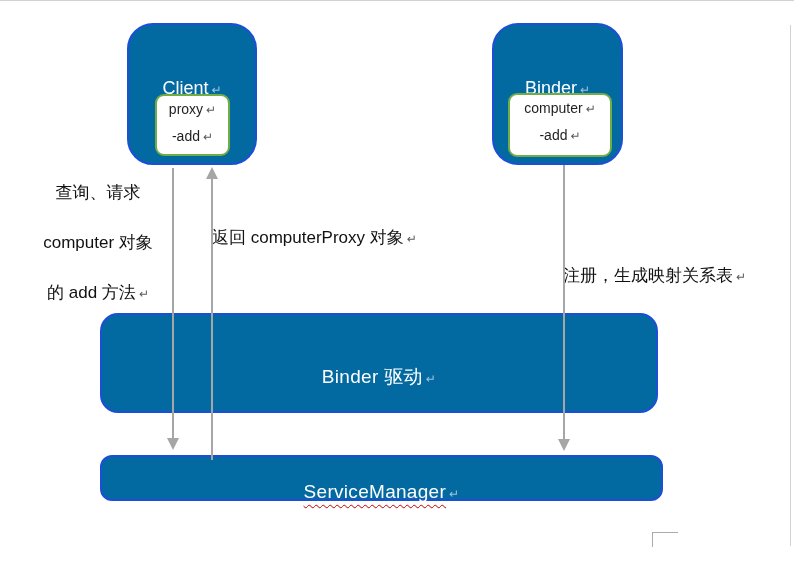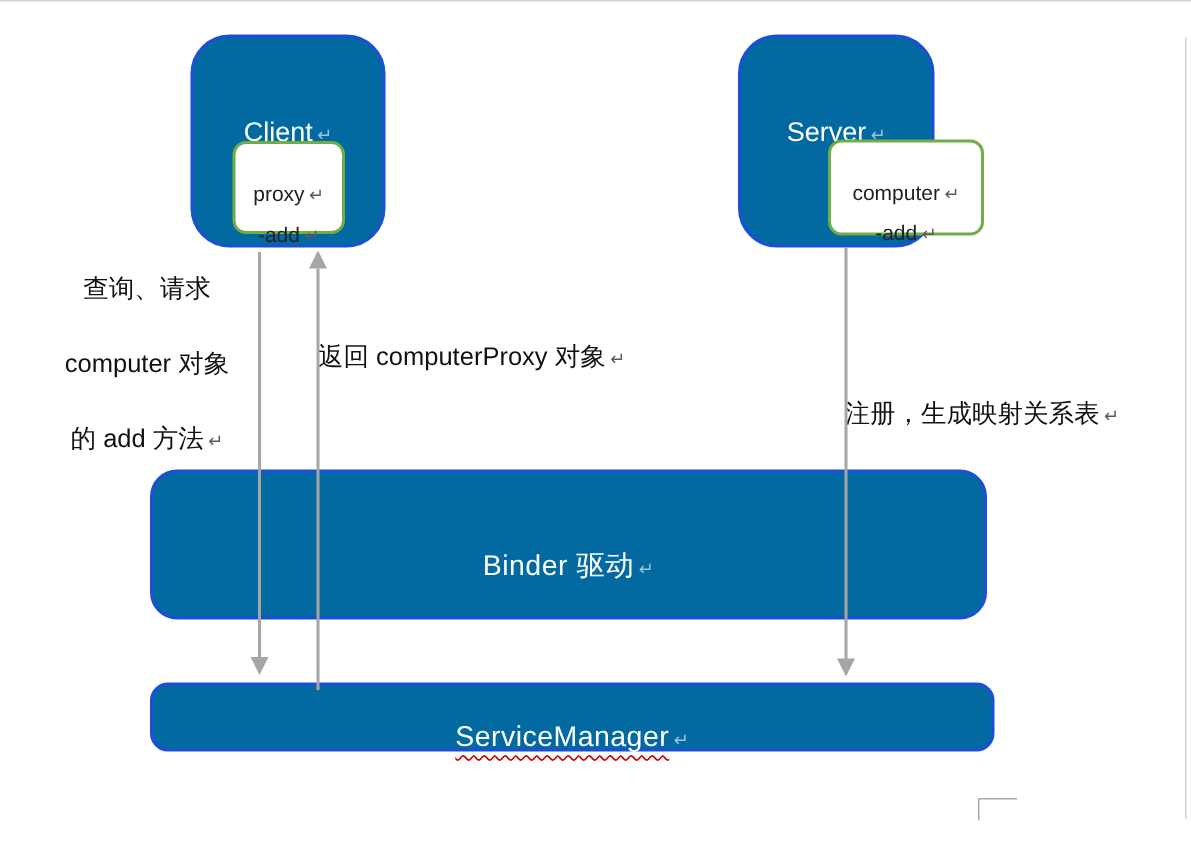--- a/index.html
+++ b/index.html
@@ -31,21 +31,21 @@
 
   
   .inner-box {
     background: #ffffff;
     border: 2px solid #70ad47;
     border-radius: 9px;
     text-align: center;
     color: #1f1f1f;
     font-size: 14px;
     line-height: 26px;
-    padding-top: 20px;
+    padding-top: 0;
     white-space: nowrap;
   }
 
   
   .bar { display: flex; align-items: center; justify-content: center; }
 
   
   .squiggle {
     text-decoration-line: underline;
     text-decoration-style: wavy;
@@ -98,23 +98,23 @@
 <div class="abs node-title" style="left:127px; top:50px; width:130px;">
   <span>Client</span><span class="ret ret-blue">↵</span>
 </div>
 <div class="abs inner-box" style="left:155px; top:94px; width:75px; height:62px;">
   <div><span>proxy</span><span class="ret ret-dark">↵</span></div>
   <div><span>-add</span><span class="ret ret-dark">↵</span></div>
 </div>
 
 <div class="abs node" style="left:492px; top:23px; width:131px; height:142px; border-radius:26px;"></div>
 <div class="abs node-title" style="left:492px; top:50px; width:131px;">
-  <span>Server</span><span class="ret ret-blue">↵</span>
+  <span>Binder</span><span class="ret ret-blue">↵</span>
 </div>
-<div class="abs inner-box" style="left:508px; top:93px; width:104px; height:64px;margin-left:44px;">
+<div class="abs inner-box" style="left:508px; top:93px; width:104px; height:64px;">
   <div><span>computer</span><span class="ret ret-dark">↵</span></div>
   <div><span>-add</span><span class="ret ret-dark">↵</span></div>
 </div>
 
 <div class="abs annot left-annot" style="left:18px; top:168px; width:160px;">
   <div>查询、请求</div>
   <div>computer 对象</div>
   <div><span>的 add 方法</span><span class="ret ret-dark">↵</span></div>
 </div>
 

